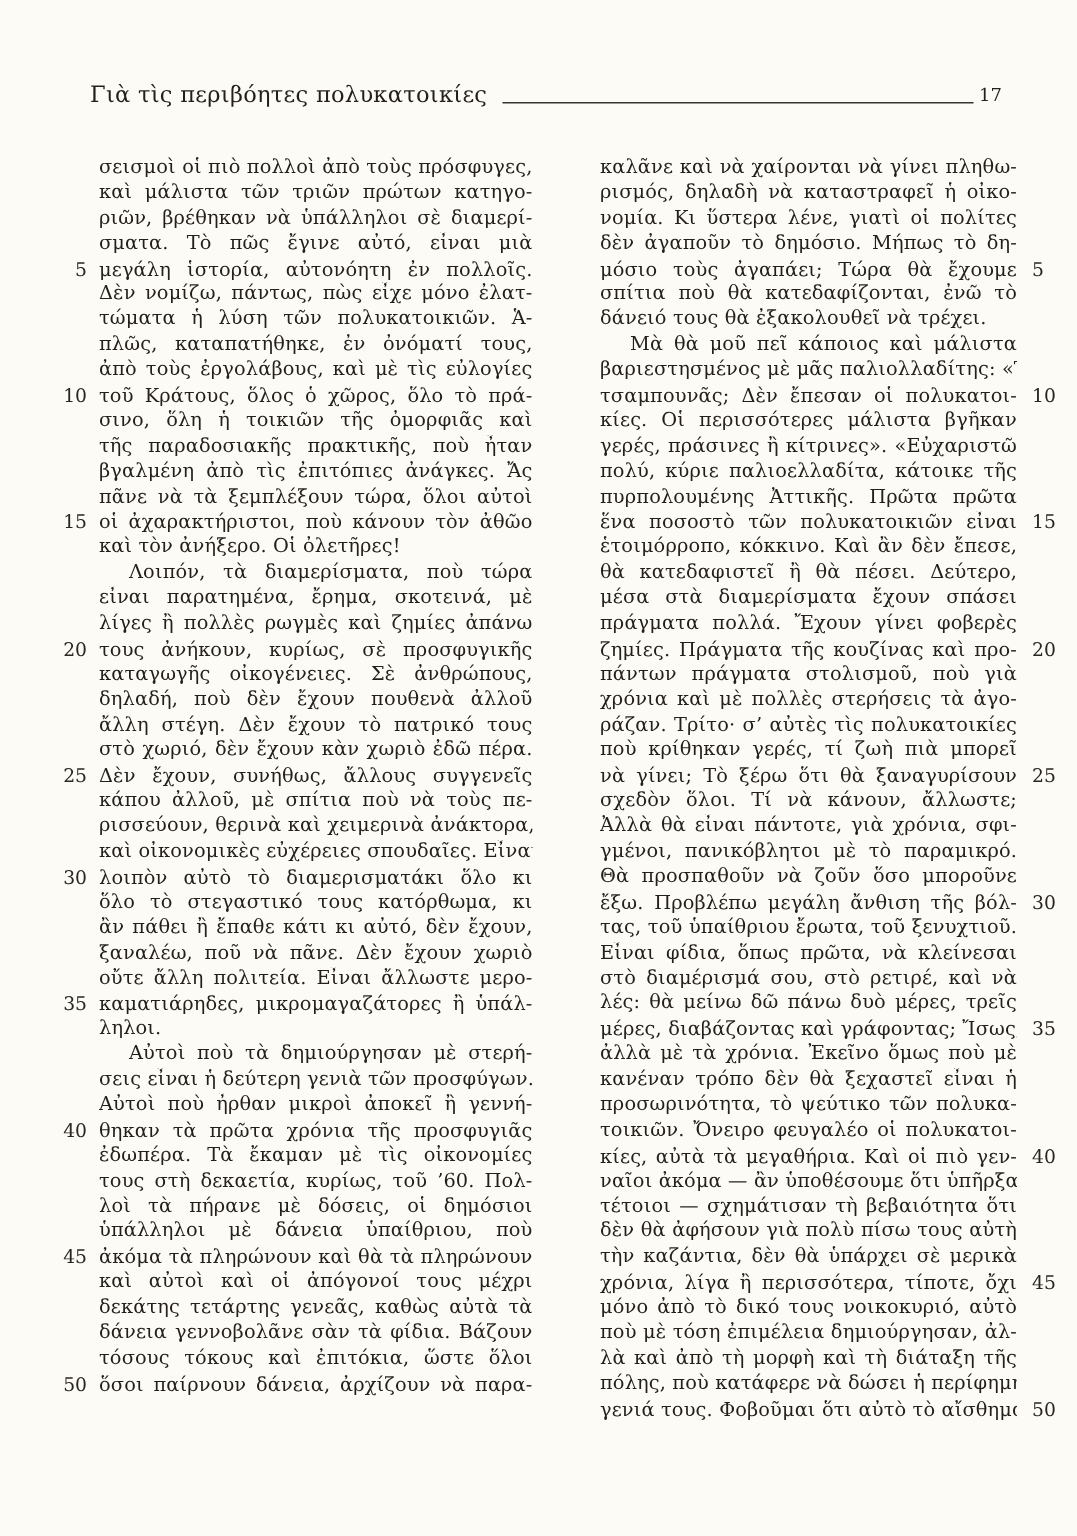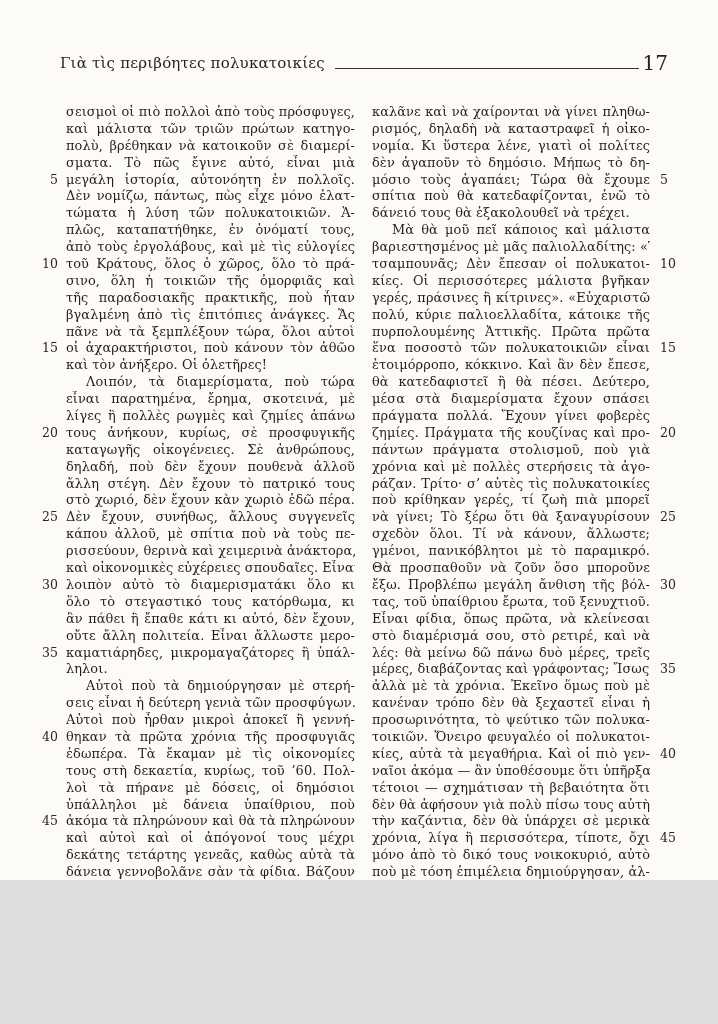--- a/index.html
+++ b/index.html
@@ -1,20 +1,20 @@
 <!DOCTYPE html>
 <html><head>
 <meta charset="utf-8">
 <style>
   html, body { margin: 0; padding: 0; }
   body { background: #ddd; }
   .page {
     position: relative;
     width: 718px;
-    height: 880px;
+    height: 1024px;
     background: #fcfbf6;
     font-family: "DejaVu Serif", serif;
     color: #241f1b;
     overflow: hidden;
     margin: 0 auto;
   }
   .header {
     position: absolute;
     top: 53px;
     left: 60px;
@@ -24,21 +24,21 @@
     font-size: 15px;
     line-height: 20px;
   }
   .header .title { white-space: nowrap; letter-spacing: 0.2px; }
   .header .rule {
     flex: 1;
     height: 0;
     border-bottom: 1.6px solid #38332d;
     margin: 0 2px 4px 10px;
   }
-  .header .pagenum { font-size: 20px; padding-left: 2px; }
+  .header .pagenum { font-size: 12px; padding-left: 2px; }
 
   .columns {
     position: absolute;
     top: 104px;
     left: 34px;
     display: flex;
   }
   .col { display: flex; flex-direction: column; }
   .colgap { width: 17px; }
   .line {
@@ -58,21 +58,21 @@
   .ltext {
     font-size: 12.9px;
     text-align: justify;
     text-align-last: justify;
     white-space: nowrap;
     overflow: hidden;
     flex: none;
     letter-spacing: 0.1px;
   }
   .col[data-column="left"]  .ltext { width: 289px; }
-  .col[data-column="right"] .ltext { width: 278px; }
+  .col[data-column="right"] .ltext { width: 278px; margin-left: 28px; }
   .ltext.indent { text-indent: 20px; }
   .ltext.pend { text-align-last: left; }
 </style>
 </head>
 <body>
 
 <div class="page">
   <div class="header">
     <span class="title">Γιὰ τὶς περιβόητες πολυκατοικίες</span>
     <span class="rule"></span>
@@ -83,21 +83,21 @@
         <div class="line">
           <span class="lnum"></span>
           <span class="ltext">σεισμοὶ οἱ πιὸ πολλοὶ ἀπὸ τοὺς πρόσφυγες,</span>
         </div>
         <div class="line">
           <span class="lnum"></span>
           <span class="ltext">καὶ μάλιστα τῶν τριῶν πρώτων κατηγο-</span>
         </div>
         <div class="line">
           <span class="lnum"></span>
-          <span class="ltext">πολὺ, βρέθηκαν νὰ κατοικοῦν σὲ διαμερί-</span>
+          <span class="ltext">ριῶν, βρέθηκαν νὰ ὑπάλληλοι σὲ διαμερί-</span>
         </div>
         <div class="line">
           <span class="lnum"></span>
           <span class="ltext">σματα. Τὸ πῶς ἔγινε αὐτό, εἶναι μιὰ</span>
         </div>
         <div class="line">
           <span class="lnum">5</span>
           <span class="ltext">μεγάλη ἱστορία, αὐτονόητη ἐν πολλοῖς.</span>
         </div>
         <div class="line">
@@ -196,20 +196,24 @@
           <span class="lnum">30</span>
           <span class="ltext">λοιπὸν αὐτὸ τὸ διαμερισματάκι ὅλο κι</span>
         </div>
         <div class="line">
           <span class="lnum"></span>
           <span class="ltext">ὅλο τὸ στεγαστικό τους κατόρθωμα, κι</span>
         </div>
         <div class="line">
           <span class="lnum"></span>
           <span class="ltext">ἂν πάθει ἢ ἔπαθε κάτι κι αὐτό, δὲν ἔχουν,</span>
+        </div>
+        <div class="line">
+          <span class="lnum"></span>
+          <span class="ltext">ξαναλέω, ποῦ νὰ πᾶνε. Δὲν ἔχουν χωριὸ</span>
         </div>
         <div class="line">
           <span class="lnum"></span>
           <span class="ltext">οὔτε ἄλλη πολιτεία. Εἶναι ἄλλωστε μερο-</span>
         </div>
         <div class="line">
           <span class="lnum">35</span>
           <span class="ltext">καματιάρηδες, μικρομαγαζάτορες ἢ ὑπάλ-</span>
         </div>
         <div class="line">
@@ -373,20 +377,24 @@
         </div>
         <div class="line">
           <span class="ltext">νὰ γίνει; Τὸ ξέρω ὅτι θὰ ξαναγυρίσουν</span>
           <span class="lnum">25</span>
         </div>
         <div class="line">
           <span class="ltext">σχεδὸν ὅλοι. Τί νὰ κάνουν, ἄλλωστε;</span>
           <span class="lnum"></span>
         </div>
         <div class="line">
+          <span class="ltext">Ἀλλὰ θὰ εἶναι πάντοτε, γιὰ χρόνια, σφι-</span>
+          <span class="lnum"></span>
+        </div>
+        <div class="line">
           <span class="ltext">γμένοι, πανικόβλητοι μὲ τὸ παραμικρό.</span>
           <span class="lnum"></span>
         </div>
         <div class="line">
           <span class="ltext">Θὰ προσπαθοῦν νὰ ζοῦν ὅσο μποροῦνε</span>
           <span class="lnum"></span>
         </div>
         <div class="line">
           <span class="ltext">ἔξω. Προβλέπω μεγάλη ἄνθιση τῆς βόλ-</span>
           <span class="lnum">30</span>
@@ -450,20 +458,24 @@
         <div class="line">
           <span class="ltext">χρόνια, λίγα ἢ περισσότερα, τίποτε, ὄχι</span>
           <span class="lnum">45</span>
         </div>
         <div class="line">
           <span class="ltext">μόνο ἀπὸ τὸ δικό τους νοικοκυριό, αὐτὸ</span>
           <span class="lnum"></span>
         </div>
         <div class="line">
           <span class="ltext">ποὺ μὲ τόση ἐπιμέλεια δημιούργησαν, ἀλ-</span>
+          <span class="lnum"></span>
+        </div>
+        <div class="line">
+          <span class="ltext">λὰ καὶ ἀπὸ τὴ μορφὴ καὶ τὴ διάταξη τῆς</span>
           <span class="lnum"></span>
         </div>
         <div class="line">
           <span class="ltext">πόλης, ποὺ κατάφερε νὰ δώσει ἡ περίφημη</span>
           <span class="lnum"></span>
         </div>
         <div class="line">
           <span class="ltext">γενιά τους. Φοβοῦμαι ὅτι αὐτὸ τὸ αἴσθημα,</span>
           <span class="lnum">50</span>
         </div>

